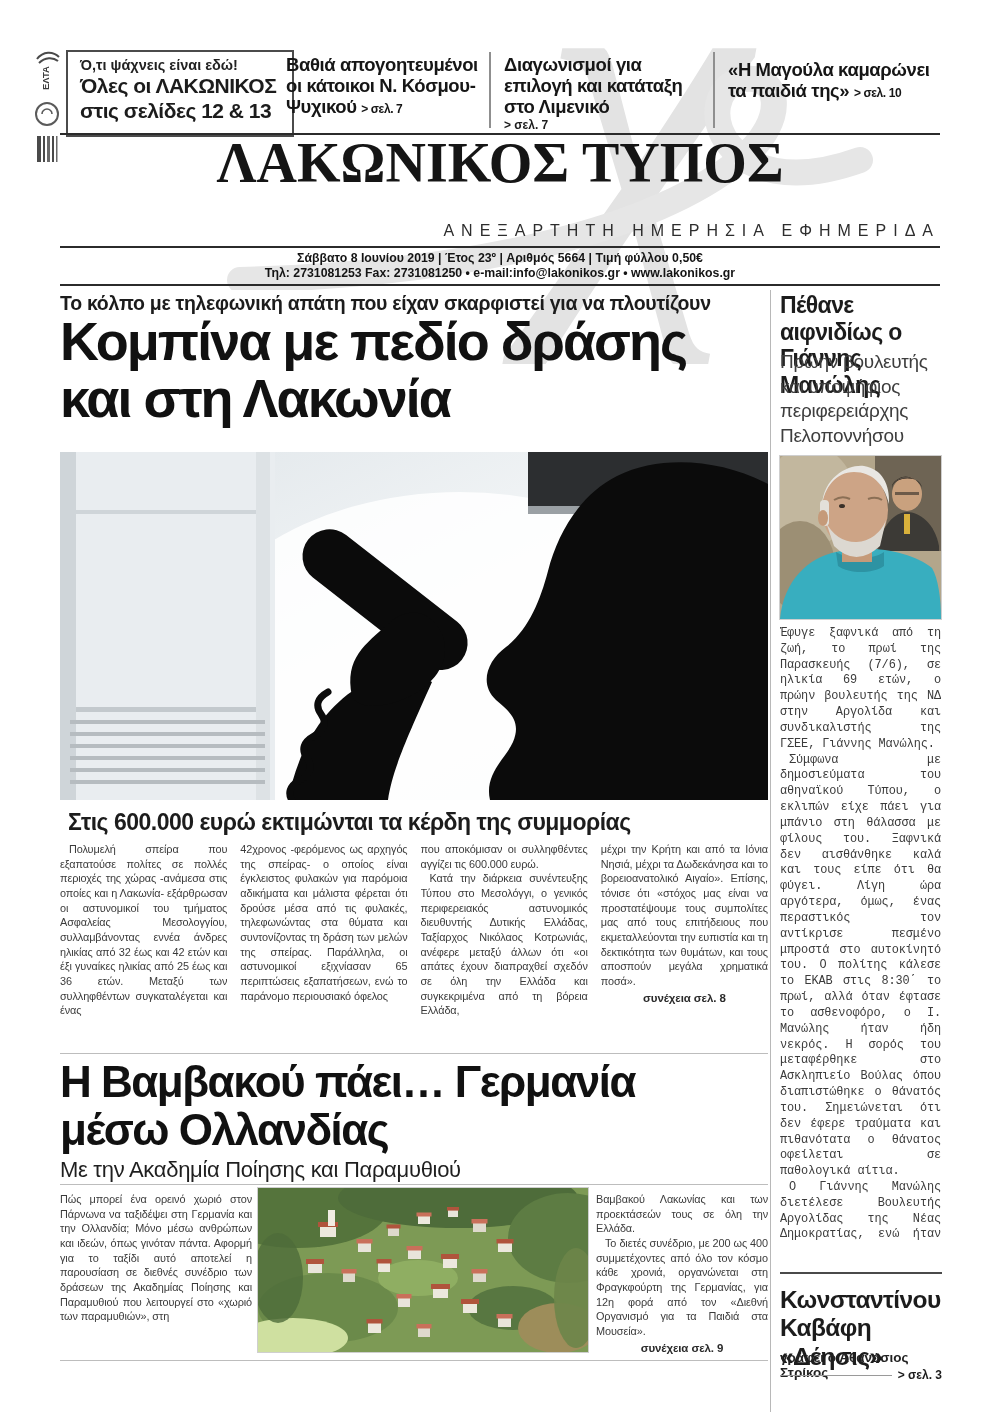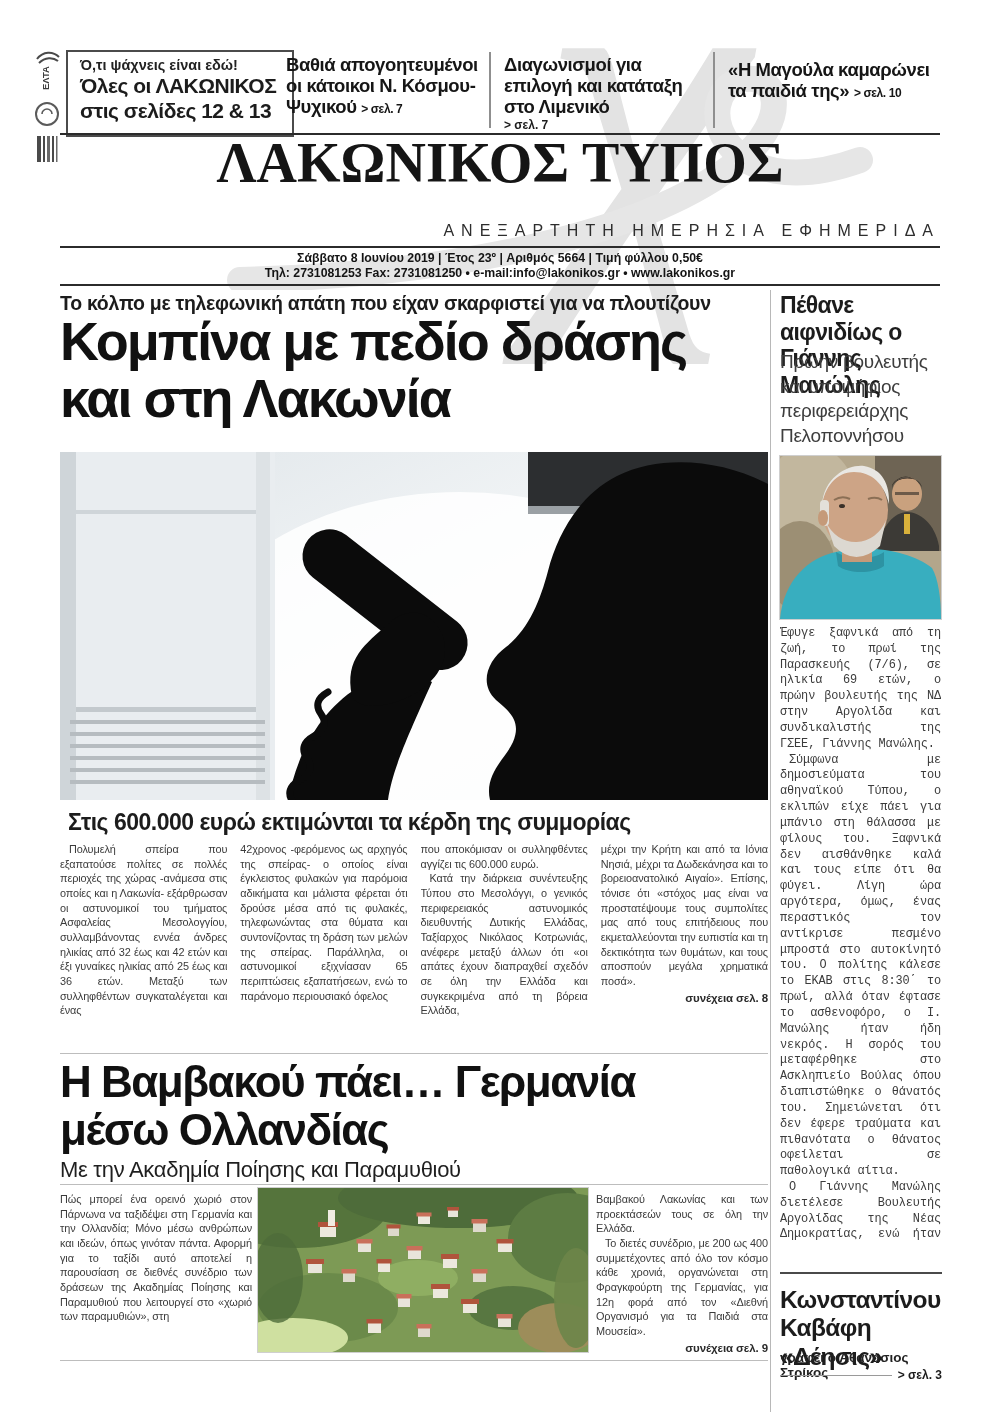--- a/index.html
+++ b/index.html
@@ -30,21 +30,21 @@
   
   .kicker{left:60px;top:292px;width:708px;font-size:19.5px;font-weight:800;letter-spacing:-0.3px;}
   .headline{left:60px;top:313px;width:712px;font-size:54px;font-weight:800;line-height:1.05;
             letter-spacing:-2px;color:#111;}
   .subhead{left:60px;top:809px;width:708px;font-size:23px;font-weight:800;letter-spacing:-0.5px;margin-left:8px;}
   .bodytxt{font-size:10.9px;line-height:1.345;color:#3b3b3b;text-align:justify;letter-spacing:-0.1px;}
   .bodytxt p{margin:0;text-indent:9px;}
   .bodytxt p.noindent{text-indent:0;}
   .cols{left:60px;top:842px;width:708px;height:208px;display:flex;gap:13px;overflow:hidden;}
   .cols .col{flex:1 1 0;overflow:hidden;}
-  .cont{text-align:right;font-weight:800;font-size:11.5px;color:#2a2a2a;margin-top:2px;}
+  .cont{text-align:center;font-weight:800;font-size:11.5px;color:#2a2a2a;margin-top:2px;}
   
   .v-headline{left:60px;top:1058px;width:712px;font-size:44px;font-weight:800;line-height:1.1;
               letter-spacing:-1.5px;color:#111;}
   .v-sub{left:60px;top:1157px;width:708px;font-size:22px;font-weight:500;letter-spacing:-0.3px;color:#1f1f1f;}
   .v-left{left:60px;top:1192px;width:192px;height:160px;overflow:hidden;}
   .v-right{left:596px;top:1192px;width:172px;height:165px;overflow:hidden;}
   
   .sb-title{left:780px;top:292px;width:162px;font-size:23px;font-weight:800;line-height:1.16;letter-spacing:-0.6px;}
   .sb-sub{left:780px;top:350px;width:162px;font-size:19px;font-weight:400;line-height:1.3;color:#3e3e3e;letter-spacing:-0.3px;}
   .sb-body{left:780px;top:626px;width:161px;height:614px;overflow:hidden;font-size:11.9px;line-height:1.33;font-family:Liberation Mono, monospace;}

